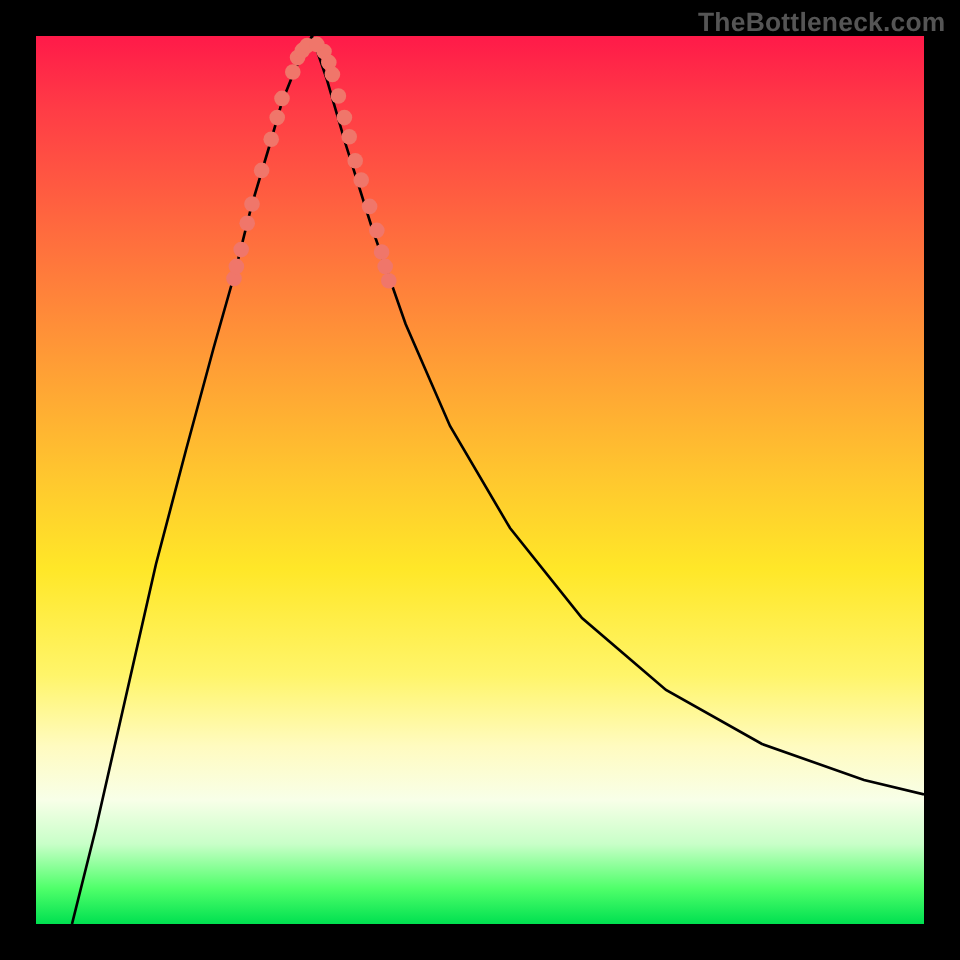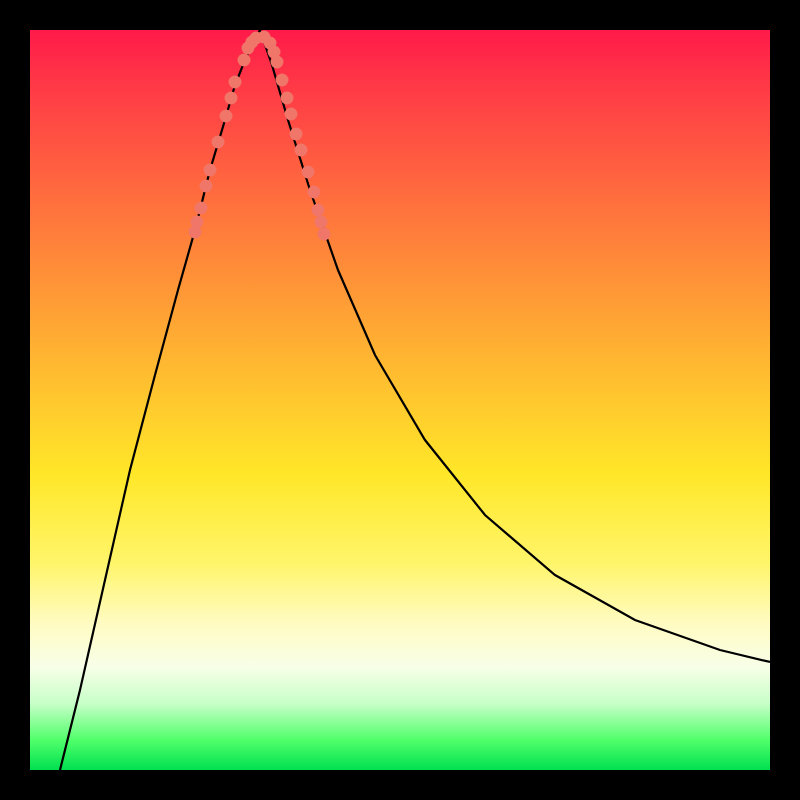--- a/index.html
+++ b/index.html
@@ -69,20 +69,21 @@
     fill: #f0766a;
     stroke: none;
   }
 </style>
 </head>
 <body>
 
 <div class="frame">
   <div class="plot-area"></div>
 
+  <div class="watermark">TheBottleneck.com</div>
 
   <svg class="curves" viewBox="0 0 740 740" preserveAspectRatio="none">
     <path id="left-branch-path" class="curve" d="M30.0 740.0 L50.0 660.0 L75.0 550.0 L100.0 440.0 L125.0 345.0 L148.0 260.0 L165.0 200.0 L180.0 140.0 L195.0 90.0 L205.0 55.0 L215.0 30.0 L222.0 15.0 L230.0 0.0"></path>
     <path id="right-branch-path" class="curve" d="M230.0 0.0 L242.0 35.0 L258.0 90.0 L280.0 160.0 L308.0 240.0 L345.0 325.0 L395.0 410.0 L455.0 485.0 L525.0 545.0 L605.0 590.0 L690.0 620.0 L740.0 632.0"></path>
     <g id="beads-group">
         <circle cx="165" cy="202" r="6.5" class="bead"></circle>
         <circle cx="167" cy="192" r="6.5" class="bead"></circle>
         <circle cx="171" cy="178" r="6.5" class="bead"></circle>
         <circle cx="176" cy="156" r="6.5" class="bead"></circle>
         <circle cx="180" cy="140" r="6.5" class="bead"></circle>

